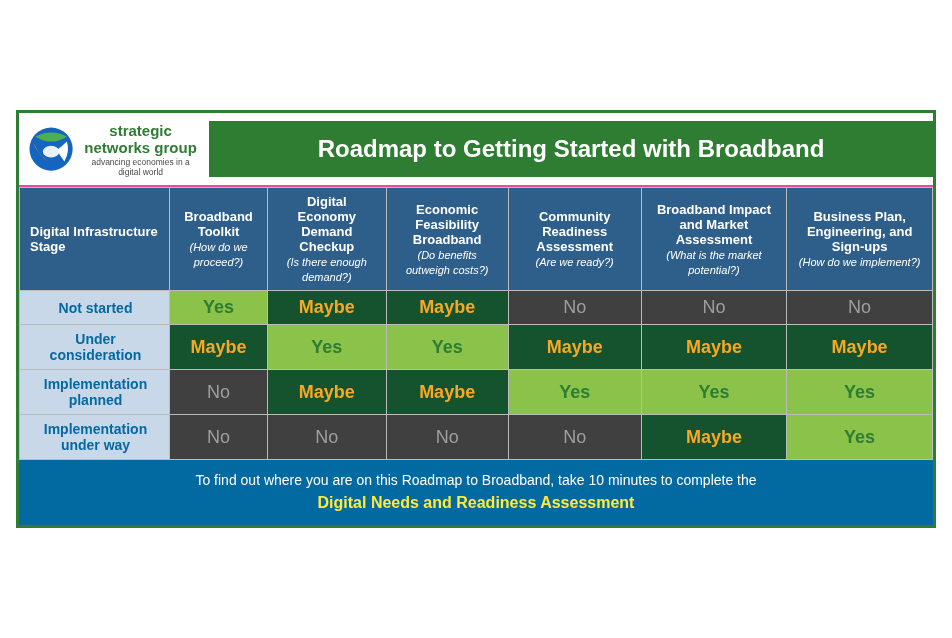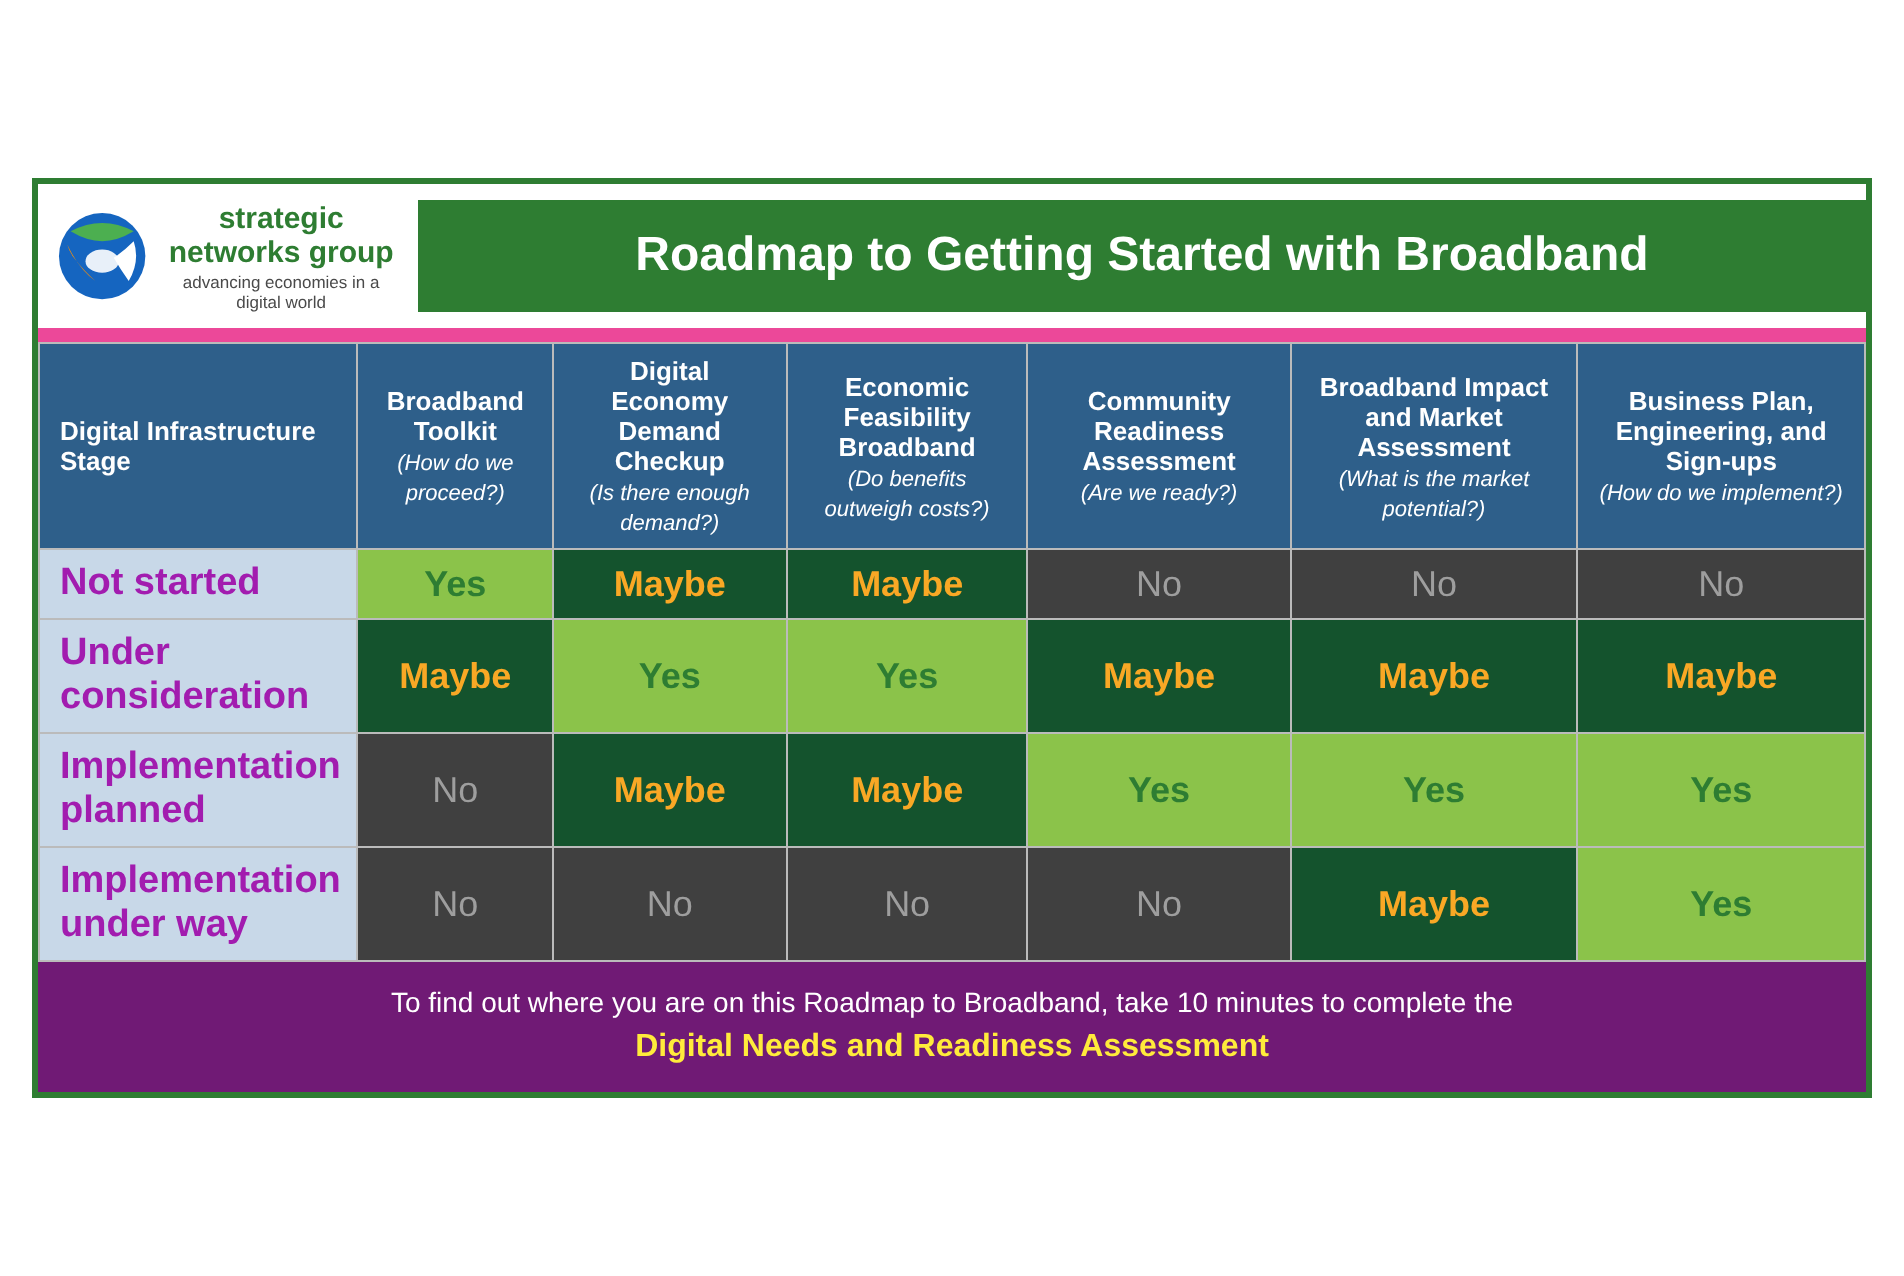--- a/index.html
+++ b/index.html
@@ -15,21 +15,21 @@
     .outer {
       width: 920px;
       border: 3px solid #2e7d32;
       background: #fff;
     }
     
     .header {
       display: flex;
       align-items: center;
       background: #fff;
-      border-bottom: 7px solid #ec4899;
+      border-bottom: 2px solid #ec4899;
     }
     .logo-area {
       width: 190px;
       min-width: 190px;
       padding: 8px;
       display: flex;
       flex-direction: column;
       align-items: center;
       justify-content: center;
       background: #fff;
@@ -87,24 +87,24 @@
       vertical-align: middle;
     }
     .col-header-row th .sub-text {
       font-size: 11px;
       font-weight: normal;
       font-style: italic;
     }
     
     .row-header {
       background: #c8d8e8;
-      color: #a21caf;
-      font-size: 19px;
-      font-weight: bold;
-      text-align: left;
+      color: #0369a1;
+      font-size: 14px;
+      font-weight: bold;
+      text-align: center;
       padding-left: 10px;
       width: 150px;
     }
     .stage-header-cell {
       background: #c8d8e8;
       color: #2e5f8a;
       font-size: 16px;
       font-weight: bold;
       text-align: left;
       padding: 10px;
@@ -125,21 +125,21 @@
       font-weight: bold;
     }
     .val-no-gray {
       background: #404040;
       color: #9e9e9e;
       font-size: 18px;
       font-weight: normal;
     }
     
     .footer {
-      background: #701a75;
+      background: #0369a1;
       color: #fff;
       text-align: center;
       padding: 10px 14px;
       font-size: 14px;
       line-height: 1.5;
     }
     .footer-highlight {
       color: #ffeb3b;
       font-size: 16px;
       font-weight: bold;

